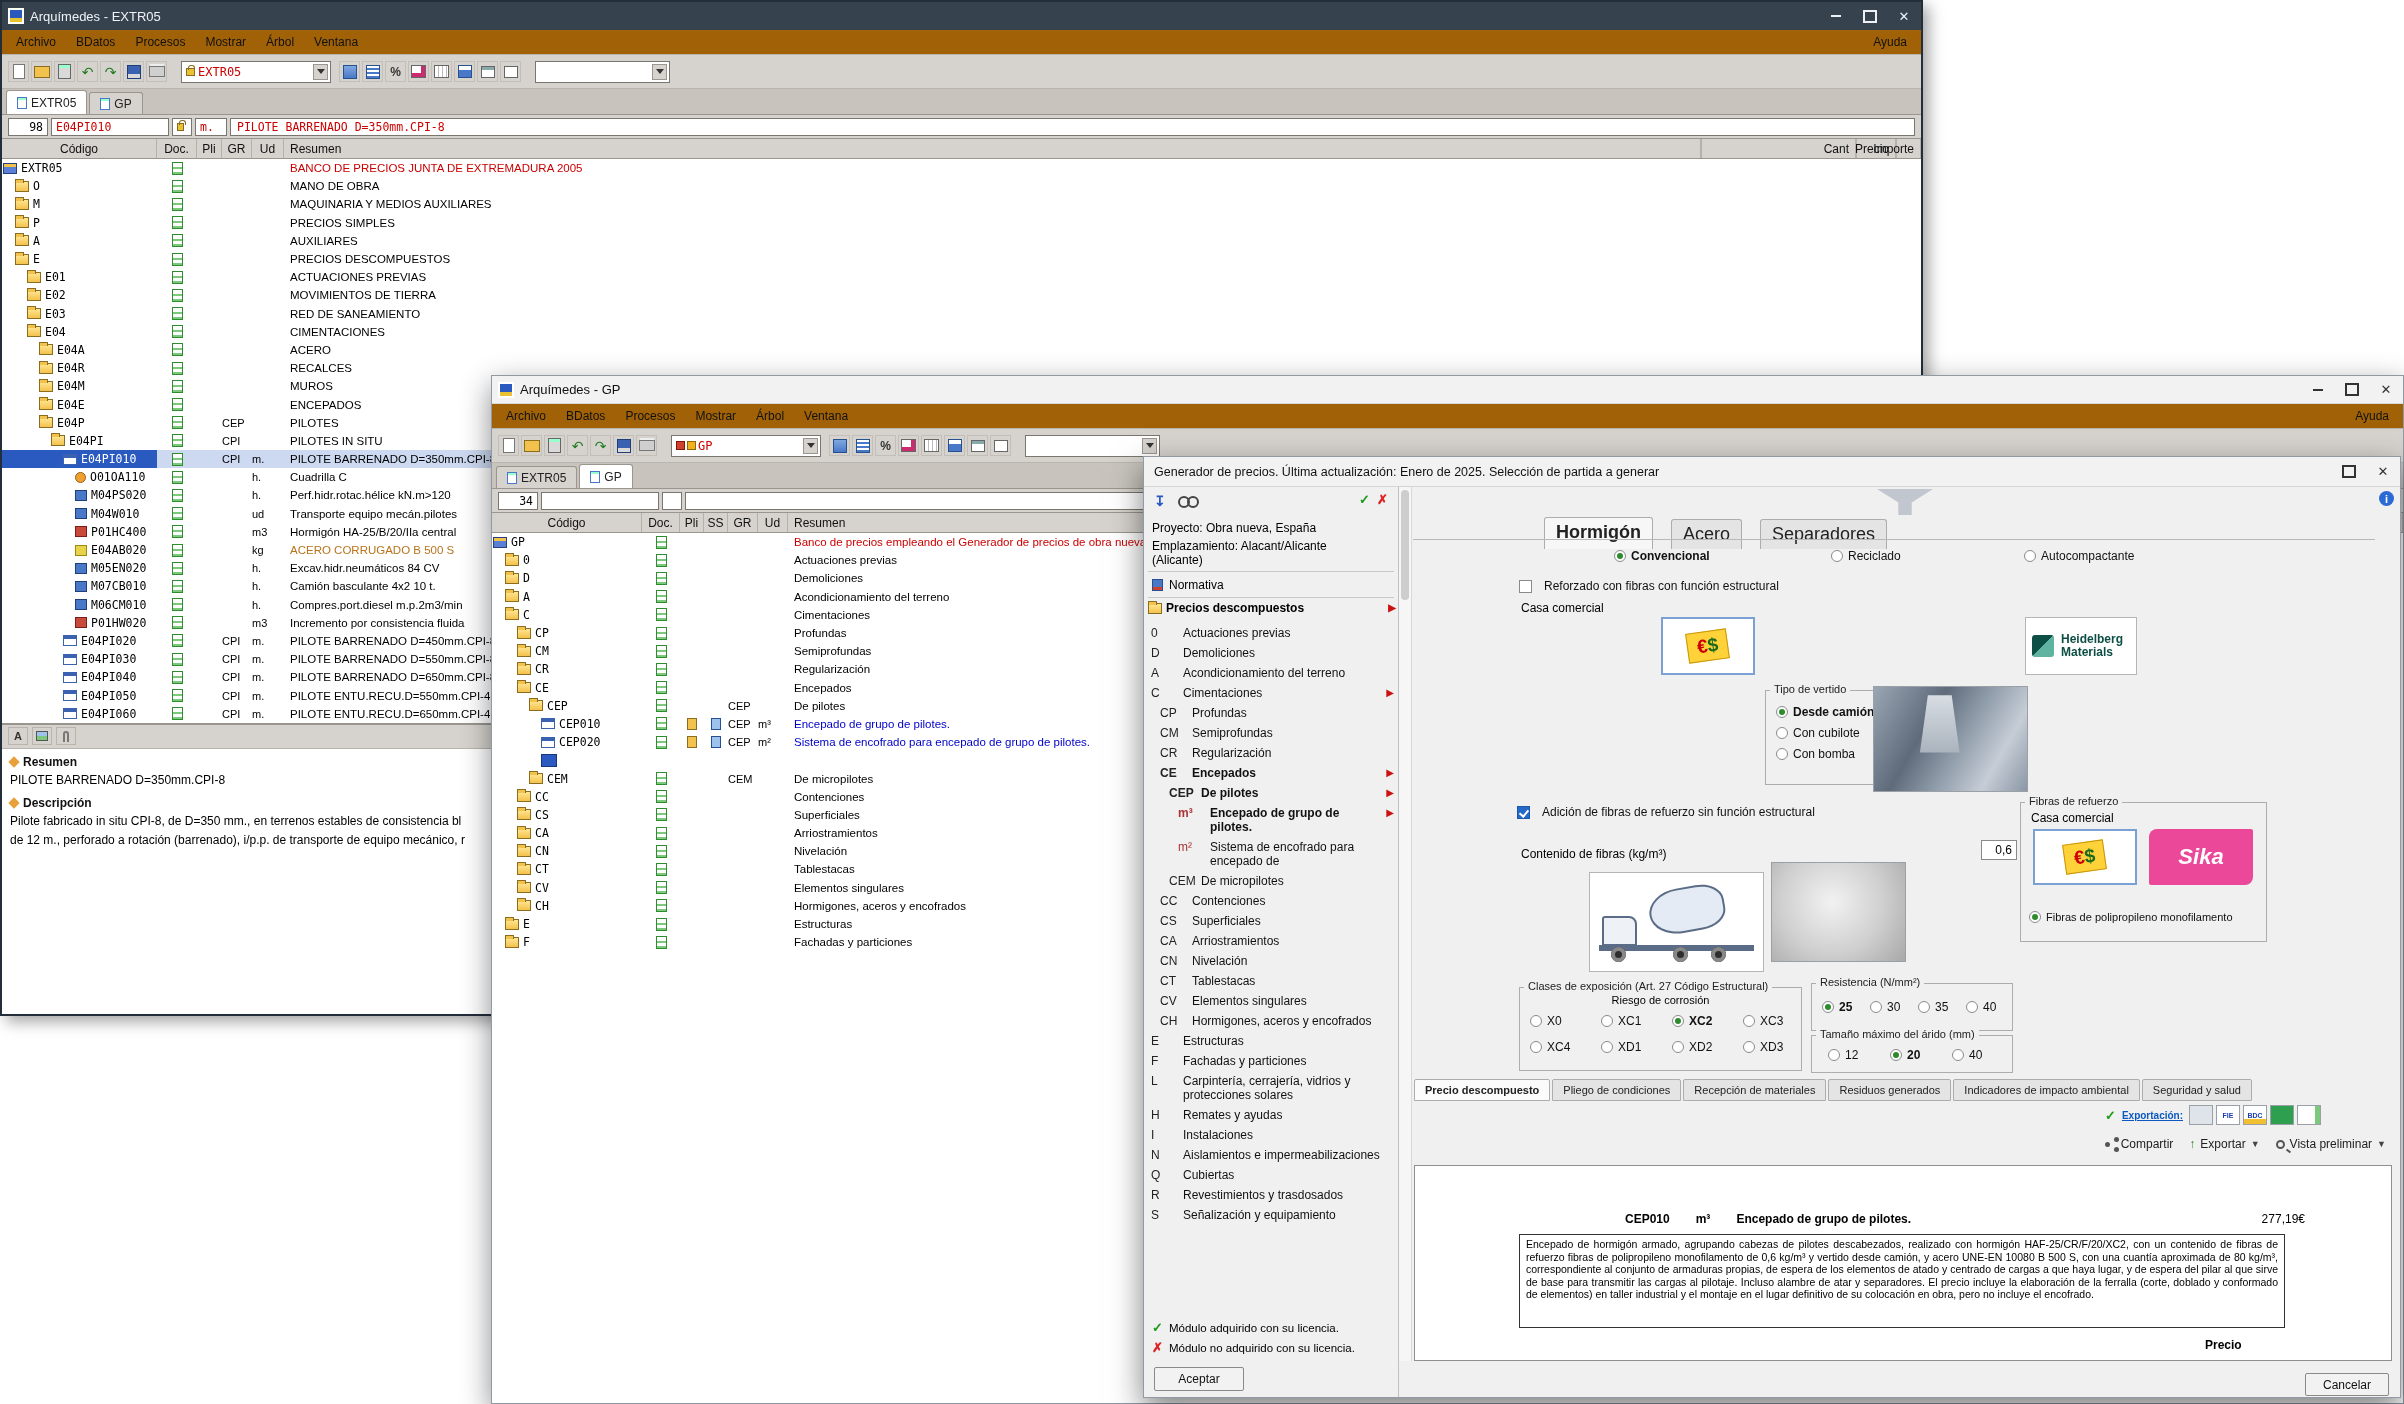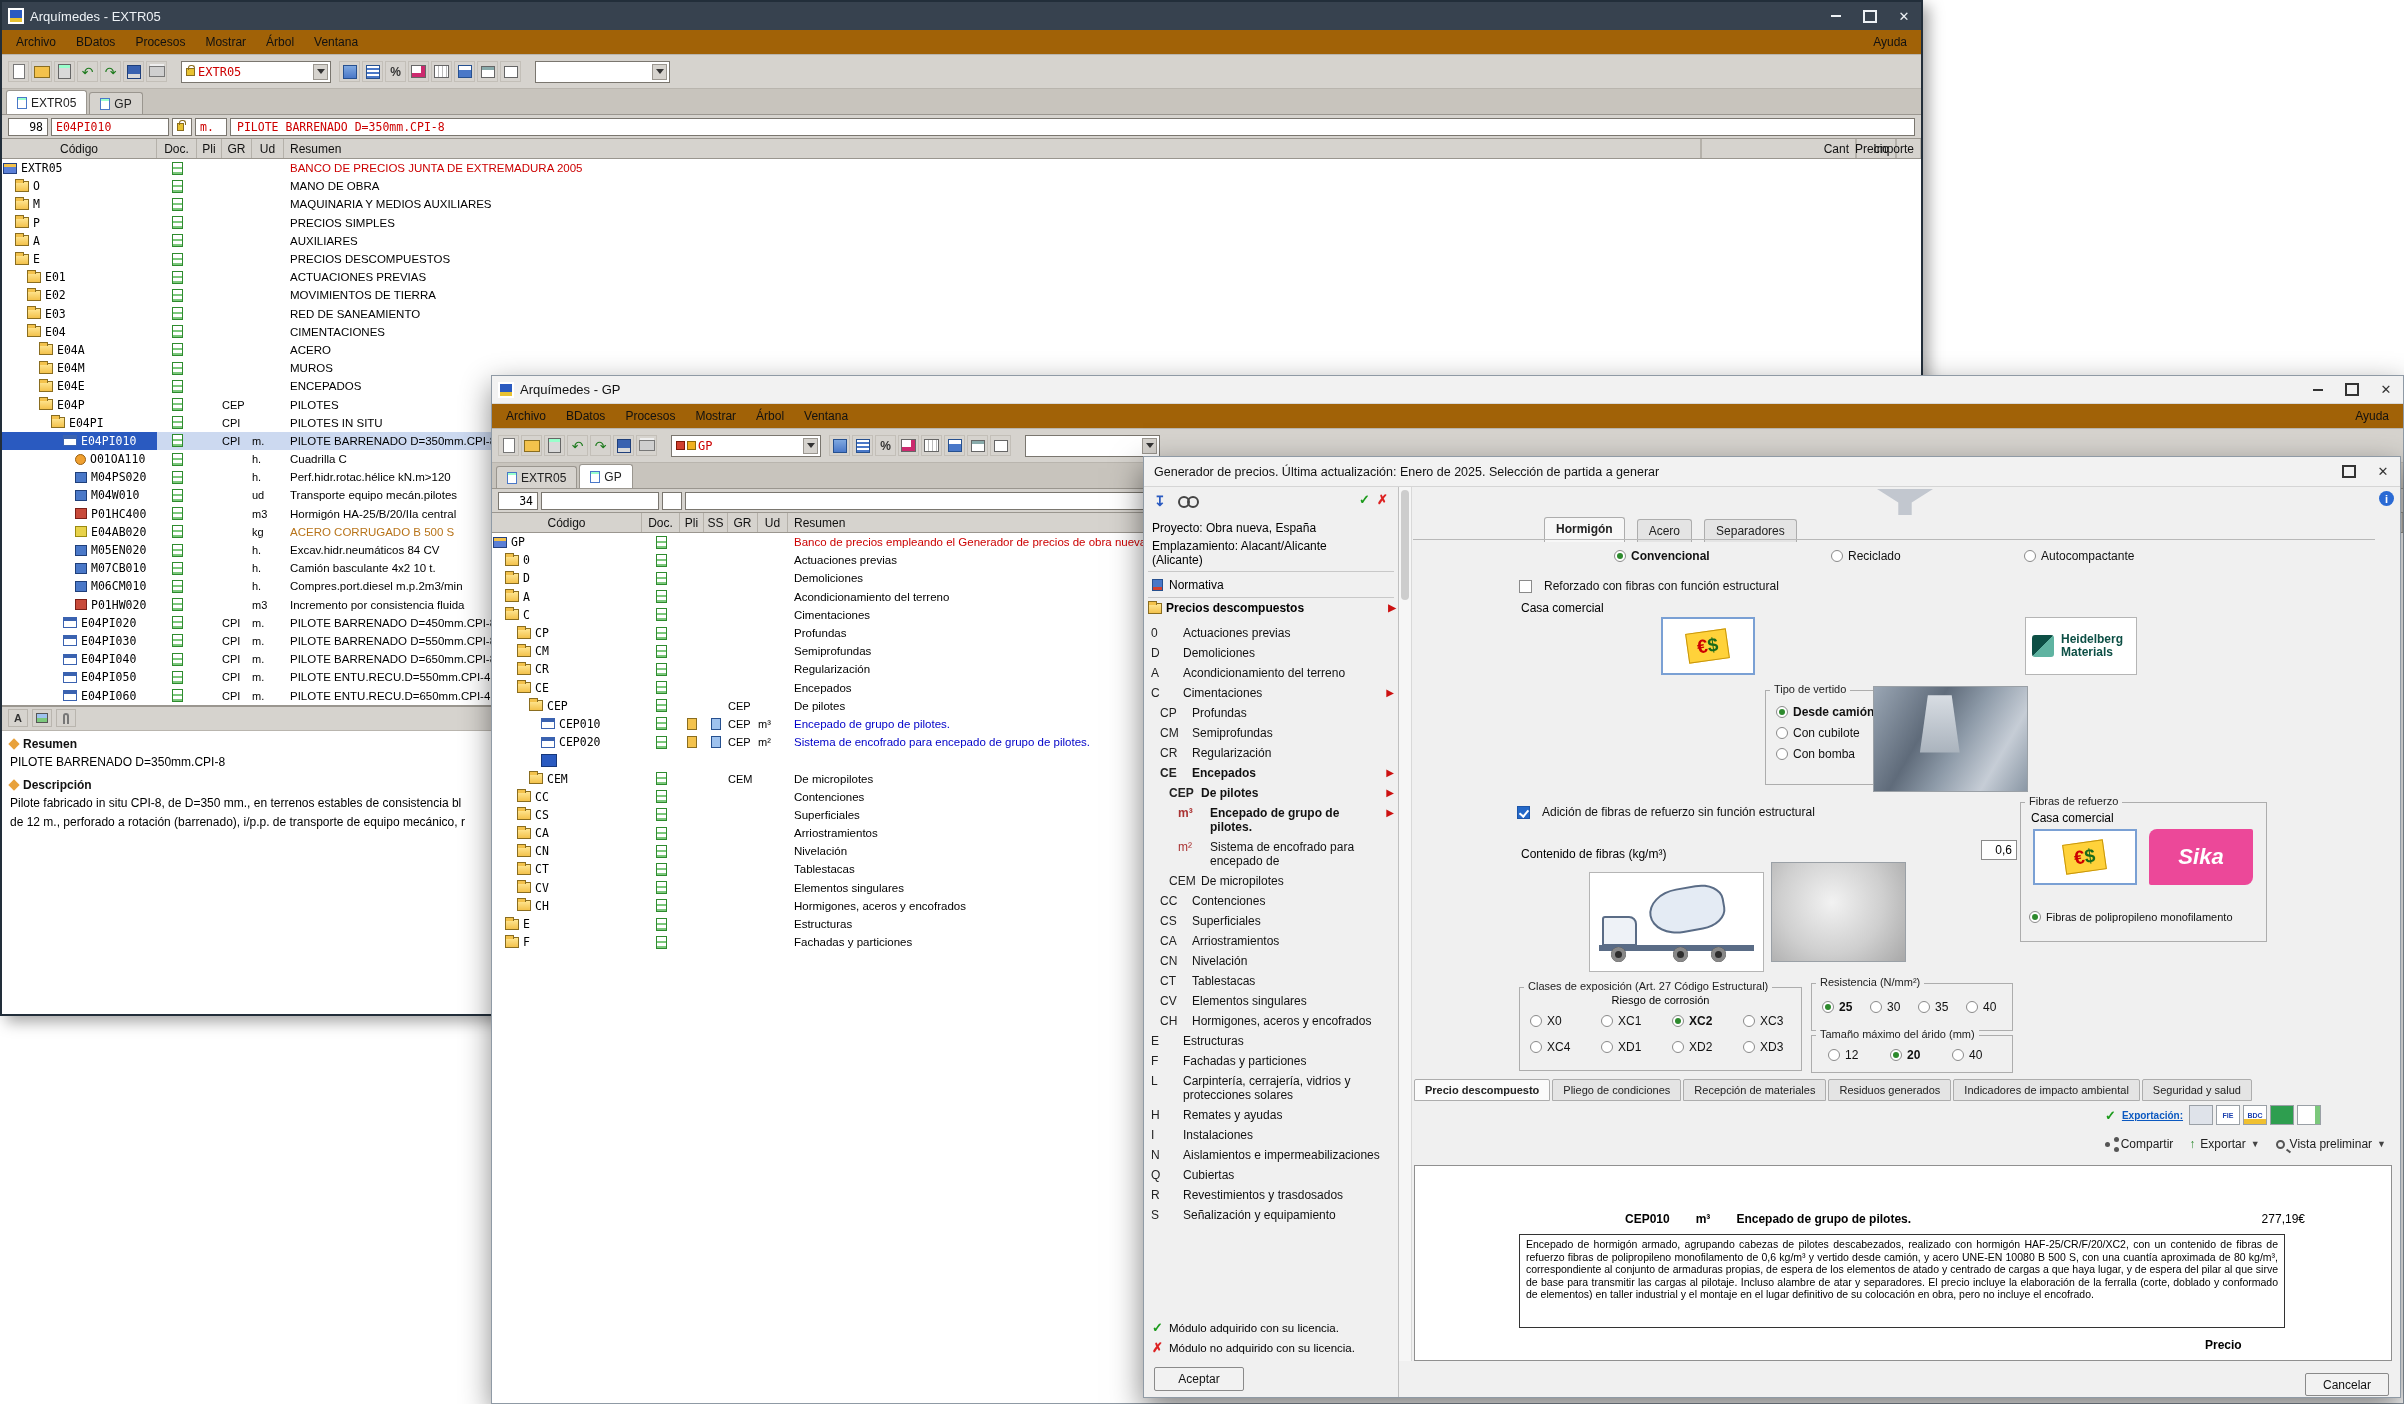--- a/index.html
+++ b/index.html
@@ -162,21 +162,21 @@
 .gp-item.bold .gp-label,.gp-item.bold .gp-code{font-weight:bold}
 .legrow{position:absolute;left:8px;right:4px;display:flex;gap:6px;font-size:11.5px;align-items:center}
 .btn{background:#f2f2f2;border:1px solid #8a8a8a;border-radius:2px;display:flex;align-items:center;justify-content:center;font-size:12px;color:#111}
 #w3main{position:absolute;left:255px;top:30px;right:0;bottom:0;background:#f0f0f0}
 .mainabs{position:absolute}
 .scrollv{left:0;top:0;width:13px;height:874px;background:#f6f6f6;border-right:1px solid #d9d9d9}
 .scrollv i{position:absolute;left:2px;right:2px;top:3px;height:110px;background:#cdcdcd;border-radius:4px}
 .funnel{left:478px;top:2px;width:56px;height:26px;background:#c2c7cf;clip-path:polygon(0 0,100% 0,62% 52%,62% 100%,38% 100%,38% 52%)}
 .infoico{right:6px;top:4px;width:15px;height:15px;border-radius:50%;background:#2a6ad4;color:#fff;font-size:11px;font-weight:bold;display:flex;align-items:center;justify-content:center}
 .w3tabs{left:145px;top:30px;display:flex;align-items:flex-end}
-.w3tab{padding:4px 11px;font-size:12px;background:#e4e4e4;border:1px solid #adadad;border-bottom:none;border-radius:3px 3px 0 0;margin-right:12px;color:#222}
+.w3tab{padding:4px 11px;font-size:18px;background:#e4e4e4;border:1px solid #adadad;border-bottom:none;border-radius:3px 3px 0 0;margin-right:18px;color:#222}
 .w3tab.active{background:#f7f7f7;font-weight:bold;padding-bottom:6px}
 .hairline{left:14px;top:52px;width:962px;border-top:1px solid #b8b8b8}
 .radio{display:inline-flex;align-items:center;gap:5px;font-size:12px;color:#111;white-space:nowrap}
 .rb{width:12px;height:12px;border:1px solid #8a8a8a;border-radius:50%;background:#fff;position:relative;flex:none}
 .radio.sel .rb::after{content:"";position:absolute;inset:2px;border-radius:50%;background:#2d8a2d}
 .radio.sel .rlab{font-weight:bold}
 .cb{display:inline-flex;align-items:center;gap:12px;font-size:12px;color:#111}
 .cbx{width:13px;height:13px;border:1px solid #8a8a8a;background:#fff;position:relative;flex:none}
 .cb.checked .cbx{background:#2468c8;border-color:#1d55a8}
 .cb.checked .cbx::after{content:"";position:absolute;left:3px;top:1px;width:4px;height:7px;border:solid #fff;border-width:0 2px 2px 0;transform:rotate(40deg)}
@@ -480,20 +480,34 @@
           </span>
         <span class="cell cpli"></span>
         <span class="cell cgr"></span>
         <span class="cell cud"></span>
         <span class="cell res">ACERO</span>
       </div>
         <div class="trow" style="--lvl: 3;">
         <span class="cell ccode">
             <i class="ind"></i>
             <i class="ic ic-folder"></i>
+            <span class="ctext">E04R</span>
+          </span>
+        <span class="cell cdoc">
+            <i class="icdoc"></i>
+          </span>
+        <span class="cell cpli"></span>
+        <span class="cell cgr"></span>
+        <span class="cell cud"></span>
+        <span class="cell res">RECALCES</span>
+      </div>
+        <div class="trow" style="--lvl: 3;">
+        <span class="cell ccode">
+            <i class="ind"></i>
+            <i class="ic ic-folder"></i>
             <span class="ctext">E04M</span>
           </span>
         <span class="cell cdoc">
             <i class="icdoc"></i>
           </span>
         <span class="cell cpli"></span>
         <span class="cell cgr"></span>
         <span class="cell cud"></span>
         <span class="cell res">MUROS</span>
       </div>

